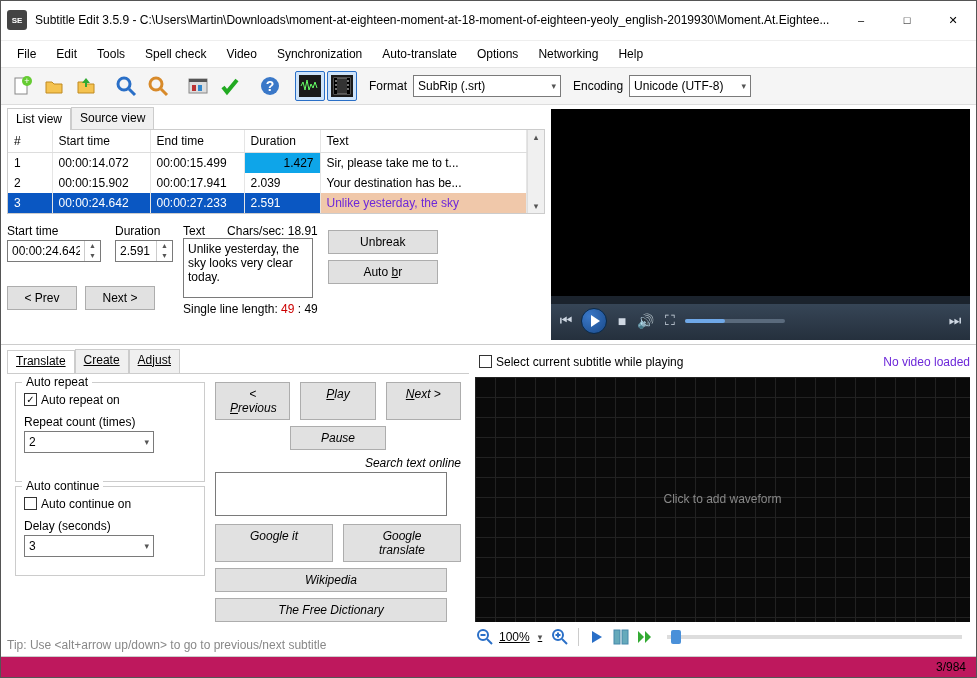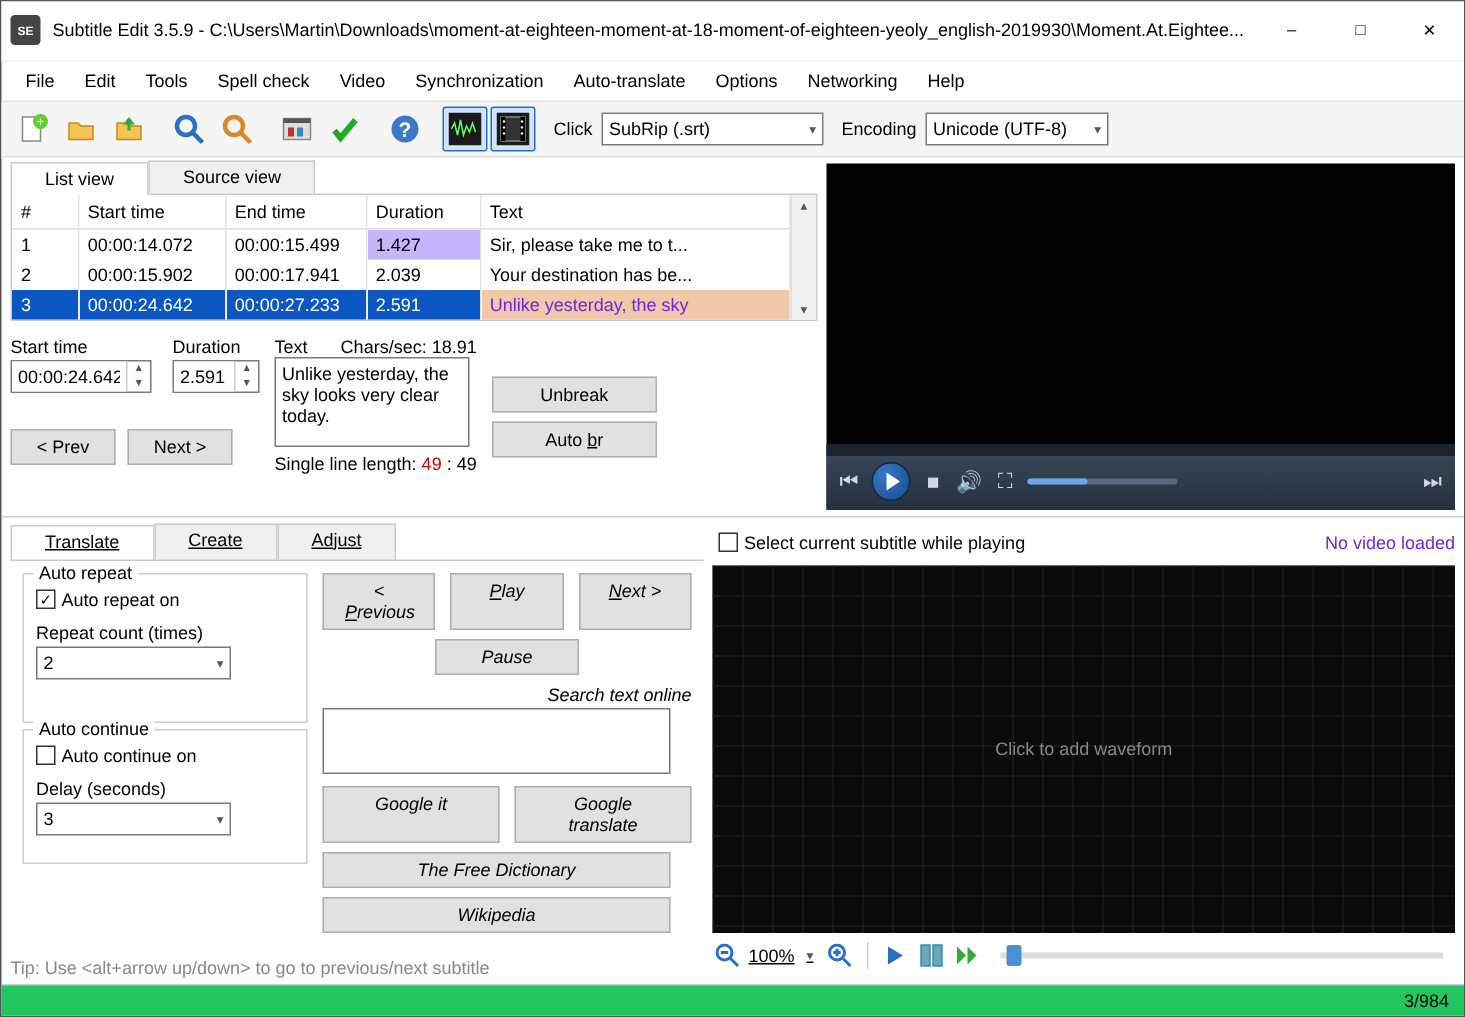--- a/index.html
+++ b/index.html
@@ -21,30 +21,30 @@
   .tbsep { width: 6px; }
   .toolbar label { margin: 0 4px 0 10px; }
   .combo { height: 22px; border: 1px solid #7a7a7a; background: #fff; display: inline-flex; align-items: center; padding: 0 4px; position: relative; }
   .combo .arrow { position: absolute; right: 4px; font-size: 9px; color: #555; }
   .combo-wide { width: 148px; }
   .combo-enc { width: 122px; }
   
   .mainrow1 { display: flex; height: 248px; border-bottom: 1px solid #ccc; }
   .leftpane { width: 550px; display: flex; flex-direction: column; padding: 2px 6px 6px 6px; }
   .tabs { display: flex; height: 22px; }
-  .tab { padding: 3px 22px; border: 1px solid #ccc; border-bottom: none; background: #f0f0f0; font-size: 12px; text-align: center; }
+  .tab { padding: 3px 8px; border: 1px solid #ccc; border-bottom: none; background: #f0f0f0; font-size: 12px; text-align: center; }
   .tab.active { background: #fff; position: relative; top: 1px; }
   
   .subtable { border: 1px solid #ccc; background: #fff; display: flex; }
   .subtable-body { flex: 1; }
   .subtable table { width: 100%; border-collapse: collapse; table-layout: fixed; }
   .subtable th { text-align: left; font-weight: 400; padding: 4px 6px; border-right: 1px solid #e5e5e5; border-bottom: 1px solid #ddd; background: #fff; }
   .subtable td { padding: 3px 6px; border-right: 1px solid #e5e5e5; white-space: nowrap; overflow: hidden; }
   .subtable tr.selected td { background: #0a57c2; color: #fff; }
-  .subtable td.warn { background: #c4b5fd; }
+  .subtable td.warn { background: #0ea5e9; text-align: right; }
   .subtable tr.selected td.warn2 { background: #f0c8aa; color:#6d28d9; }
   .vscroll { width: 17px; background: #f0f0f0; border-left: 1px solid #ddd; display:flex; flex-direction:column; align-items:center; }
   .vscroll .arr { font-size: 9px; padding: 2px 0; color:#555; }
   
   .editpanel { display: flex; margin-top: 10px; gap: 10px; }
   .fieldblock { display: flex; flex-direction: column; }
   .fieldblock label { margin-bottom: 2px; }
   .spinner { display: inline-flex; border: 1px solid #7a7a7a; height: 22px; background: #fff; }
   .spinner input { border: none; width: 76px; padding: 0 4px; font: inherit; outline: none; }
   .spinner .spin { width: 16px; display: flex; flex-direction: column; border-left: 1px solid #ccc; }
@@ -82,21 +82,21 @@
   .col2 .btnfull { display:block; margin-bottom:6px; }
   
   .lowerright { flex: 1; display: flex; flex-direction: column; padding: 4px 6px 4px 0; }
   .checkrow { display:flex; align-items:center; gap:4px; padding: 2px 0 4px 4px;}
   .waveform { flex:1; background: #0a0a0a; position:relative; color:#888; display:flex; align-items:center; justify-content:center; background-image: linear-gradient(#222 1px, transparent 1px), linear-gradient(90deg, #222 1px, transparent 1px); background-size: 20px 20px; }
   .wavectrl { height: 30px; display:flex; align-items:center; gap:4px; padding: 2px 0; text-decoration: underline;}
   .sicon { width:20px; height:20px; display:flex; align-items:center; justify-content:center; border:1px solid transparent; }
   .zoomtrack{ flex:1; height:4px; background:#ddd; position:relative; margin: 0 8px;}
   .zoomtrack .thumb{ position:absolute; left:4px; top:-5px; width:10px; height:14px; background:#4a90d9; border-radius:2px;}
   
-  .statusbar { height: 22px; border-top: 1px solid #ccc; display:flex; align-items:center; justify-content:flex-end; padding: 0 10px; font-size:12px; background:#22c55e;}
+  .statusbar { height: 22px; border-top: 1px solid #ccc; display:flex; align-items:center; justify-content:flex-end; padding: 0 10px; font-size:12px; background:#be185d;}
   .novid { color:#6d28d9; }
   svg{display:block}
   u { text-decoration: underline; }
 </style>
 </head>
 <body>
 
 <div class="window">
 
   <div class="titlebar">
@@ -190,21 +190,21 @@
           <rect x="16" y="3" width="3" height="16" fill="#000"></rect>
           <circle cx="5" cy="6" r="0.8" fill="#fff"></circle>
           <circle cx="5" cy="10" r="0.8" fill="#fff"></circle>
           <circle cx="5" cy="14" r="0.8" fill="#fff"></circle>
           <circle cx="17" cy="6" r="0.8" fill="#fff"></circle>
           <circle cx="17" cy="10" r="0.8" fill="#fff"></circle>
           <circle cx="17" cy="14" r="0.8" fill="#fff"></circle>
         </svg>
       </div>
 
-    <label>Click</label>
+    <label>Format</label>
     <div class="combo combo-wide">
       <span>SubRip (.srt)</span>
       <span class="arrow">▾</span>
     </div>
     <label>Encoding</label>
     <div class="combo combo-enc">
       <span>Unicode (UTF-8)</span>
       <span class="arrow">▾</span>
     </div>
   </div>
@@ -295,21 +295,21 @@
         </div>
         <div class="fieldblock">
           <div style="display:flex;">
               <span>Text</span>
               <span style="flex:1"></span>
               <span>Chars/sec: 18.91</span>
             </div>
           <textarea class="textarea" style="">Unlike yesterday, the sky looks very clear today.</textarea>
           <div style="margin-top:4px;"><span>Single line length: </span><span class="red">49</span><span> : 49</span></div>
         </div>
-        <div style="display:flex; flex-direction:column; gap:6px; margin-top:27px;">
+        <div style="display:flex; flex-direction:column; gap:6px; margin-top:6px;">
           <div class="btn btnwide">Unbreak</div>
           <div class="btn btnwide"><span>Auto </span><u>b</u><span>r</span></div>
         </div>
       </div>
     </div>
 
     <div class="videopane">
       <div class="vcontrols">
         <div class="seek">
             <div class="prog"></div>
@@ -372,22 +372,22 @@
               <div style="flex:1"></div>
               <div class="btn" style="flex:1">Pause</div>
               <div style="flex:1"></div>
             </div>
           <div style="margin-top:4px;text-align:right;">Search text online</div>
           <div class="searchbox" style="margin:2px 0 8px 0;"></div>
           <div class="btnrow">
             <div class="btn">Google it</div>
             <div class="btn">Google translate</div>
           </div>
+          <div class="btn btnfull" style="width:232px;">Wikipedia</div>
           <div class="btn btnfull" style="width:232px;">The Free Dictionary</div>
-          <div class="btn btnfull" style="width:232px;">Wikipedia</div>
         </div>
       </div>
       <div class="tip">Tip: Use &lt;alt+arrow up/down&gt; to go to previous/next subtitle</div>
     </div>
 
     <div class="lowerright">
       <div class="checkrow">
         <div class="checkbox">
           <span class="box"></span>
           <span>Select current subtitle while playing</span>

